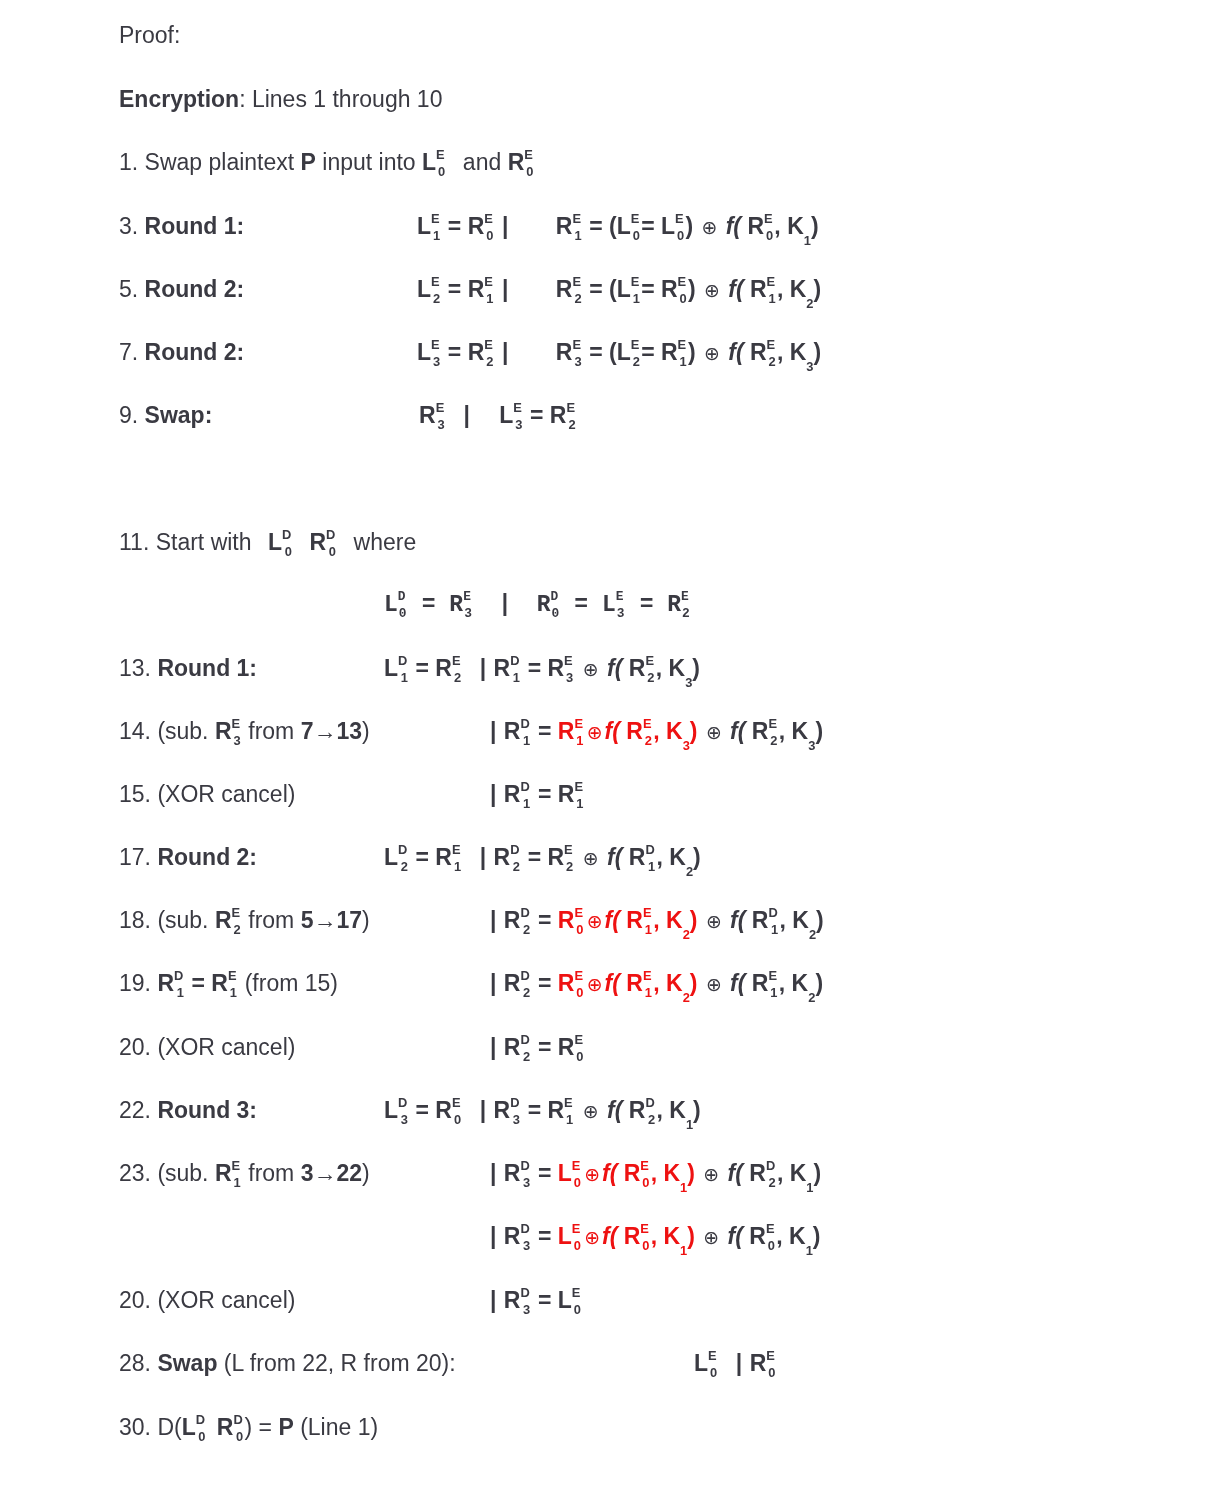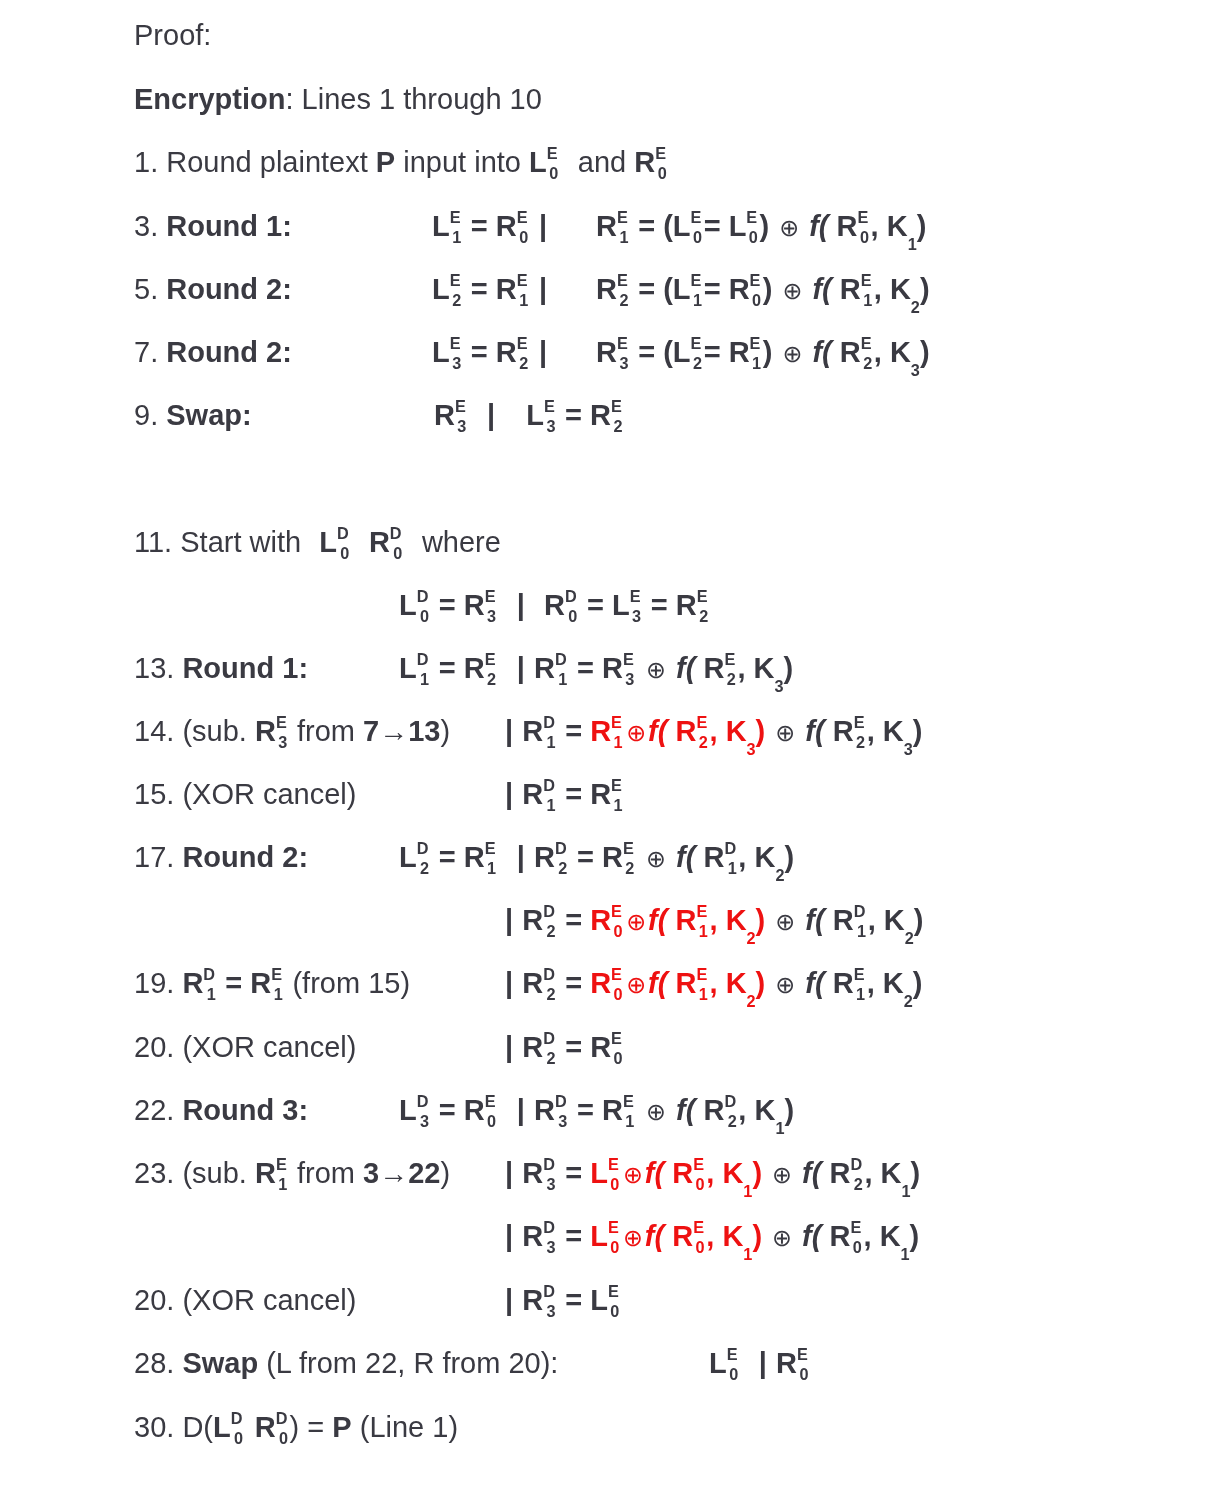--- a/index.html
+++ b/index.html
@@ -18,26 +18,26 @@
   #page {
     position: relative;
     width: 1220px;
     height: 1494px;
     padding: 0;
     box-sizing: border-box;
   }
 
   .line {
     position: absolute;
-    left: 134px;
+    left: 119px;
     right: 20px;
     height: 46px;
     display: block;
     white-space: nowrap;
-    font-size: 29px;
+    font-size: 23px;
     line-height: 46px;
   }
 
   
   .label {
     display: inline-block;
     vertical-align: baseline;
     white-space: nowrap;
   }
 
@@ -121,21 +121,21 @@
   <div class="line" style="top:12px;">
     <span class="label">Proof:</span>
   </div>
 
   <div class="line" style="top:76px;">
     <span class="label"><span class="b">Encryption</span><span>: Lines 1 through 10</span></span>
   </div>
 
   <div class="line" style="top:139px;">
     <span class="label"><span>1.</span>
-      <span>Round plaintext</span>
+      <span>Swap plaintext</span>
       <span class="b">P</span>
       <span>input into</span>
       <span class="v"><span class="base">L</span><sup>E</sup><sub>0</sub></span><span class="sp2"></span>
       <span>and</span>
       <span class="v"><span class="base">R</span><sup>E</sup><sub>0</sub></span>
     </span>
   </div>
 
   <div class="line" style="top:203px;">
     <span class="label"><span>3.</span>
@@ -210,21 +210,21 @@
   <div class="line" style="top:519px;">
     <span class="label"><span>11.</span>
       <span>Start with</span><span class="sp2"></span>
       <span class="v"><span class="base">L</span><sup>D</sup><sub>0</sub></span><span class="sp2"></span>
       <span class="v"><span class="base">R</span><sup>D</sup><sub>0</sub></span><span class="sp2"></span>
       <span>where</span>
     </span>
   </div>
 
   <div class="line" style="top:582px;">
-    <span class="formula" style="left:265px;">
+    <span class="formula" style="left:265px;font-family:Liberation Mono, monospace;">
       <span class="v"><span class="base">L</span><sup>D</sup><sub>0</sub></span>
       <span>=</span>
       <span class="v"><span class="base">R</span><sup>E</sup><sub>3</sub></span><span class="sp2"></span>
       <span class="pipe">|</span><span class="sp2"></span>
       <span class="v"><span class="base">R</span><sup>D</sup><sub>0</sub></span>
       <span>=</span>
       <span class="v"><span class="base">L</span><sup>E</sup><sub>3</sub></span>
       <span>=</span>
       <span class="v"><span class="base">R</span><sup>E</sup><sub>2</sub></span>
     </span>
@@ -291,20 +291,25 @@
       <span>=</span>
       <span class="v"><span class="base">R</span><sup>E</sup><sub>2</sub></span>
       <span class="xor">⊕</span>
       <span class="fn">f(</span>
       <span class="v"><span class="base">R</span><sup>D</sup><sub>1</sub></span><span>,</span>
       <span class="k"><span>K</span><sub>2</sub></span><span>)</span>
     </span>
   </div>
 
   <div class="line" style="top:897px;">
+    <span class="label"><span>18.</span>
+      <span>(sub.</span>
+      <span class="v"><span class="base">R</span><sup>E</sup><sub>2</sub></span>
+      <span>from</span>
+      <span class="b">5→17</span><span>)</span></span>
     <span class="formula" style="left:370px;">
       <span class="pipe">|</span>
       <span class="v"><span class="base">R</span><sup>D</sup><sub>2</sub></span>
       <span>=</span>
       <span class="red"><span class="v"><span class="base">R</span><sup>E</sup><sub>0</sub></span><span class="xor">⊕</span><span class="fn">f(</span>
         <span class="v"><span class="base">R</span><sup>E</sup><sub>1</sub></span><span>,</span>
         <span class="k"><span>K</span><sub>2</sub></span><span>)</span></span>
       <span class="xor">⊕</span>
       <span class="fn">f(</span>
       <span class="v"><span class="base">R</span><sup>D</sup><sub>1</sub></span><span>,</span>

